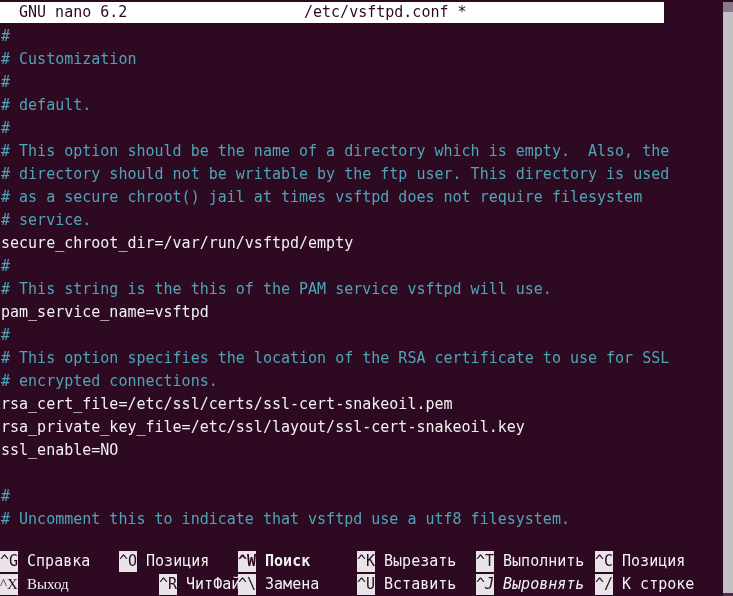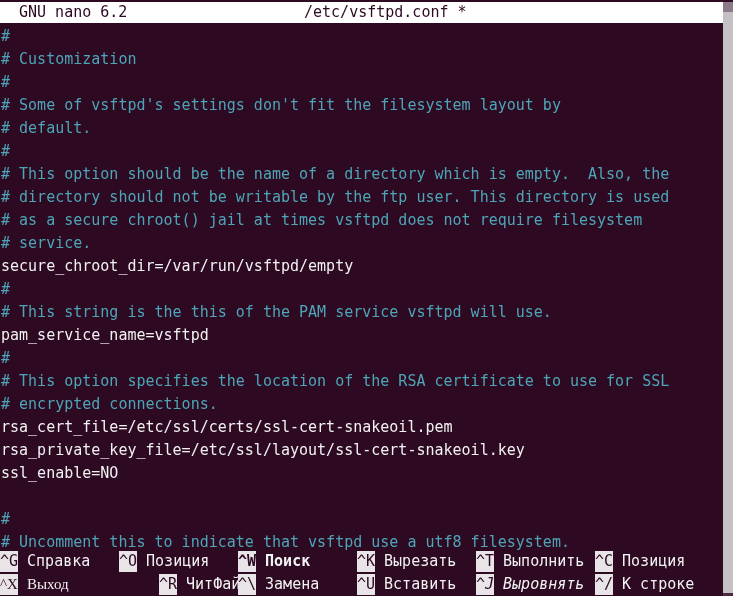--- a/index.html
+++ b/index.html
@@ -35,21 +35,21 @@
     position: relative;
     height: 23px;
     margin-top: 2px;
     background: #2d0a22;
     flex: 0 0 auto;
   }
   .titlebar-inner {
     position: absolute;
     left: 0;
     top: 0;
-    width: 723px;
+    width: 664px;
     height: 21px;
     background: #ffffff;
     color: #2d0a22;
     white-space: pre;
     overflow: hidden;
     font-size: 15px;
     line-height: 21px;
   }
   .title-app {
     position: absolute;
@@ -167,21 +167,20 @@
     <div class="titlebar-inner">
       <span class="title-app">GNU nano 6.2</span>
       <span class="title-file">/etc/vsftpd.conf *</span>
     </div>
   </div>
 
   <div class="editor" id="editor-area">
       <div class="line c-comment">#</div>
       <div class="line c-comment"># Customization</div>
       <div class="line c-comment">#</div>
-      <div class="line c-comment"># Some of vsftpd's settings don't fit the filesystem layout by</div>
       <div class="line c-comment"># default.</div>
       <div class="line c-comment">#</div>
       <div class="line c-comment"># This option should be the name of a directory which is empty.  Also, the</div>
       <div class="line c-comment"># directory should not be writable by the ftp user. This directory is used</div>
       <div class="line c-comment"># as a secure chroot() jail at times vsftpd does not require filesystem</div>
       <div class="line c-comment"># service.</div>
       <div class="line c-text">secure_chroot_dir=/var/run/vsftpd/empty</div>
       <div class="line c-comment">#</div>
       <div class="line c-comment"># This string is the this of the PAM service vsftpd will use.</div>
       <div class="line c-text">pam_service_name=vsftpd</div>

